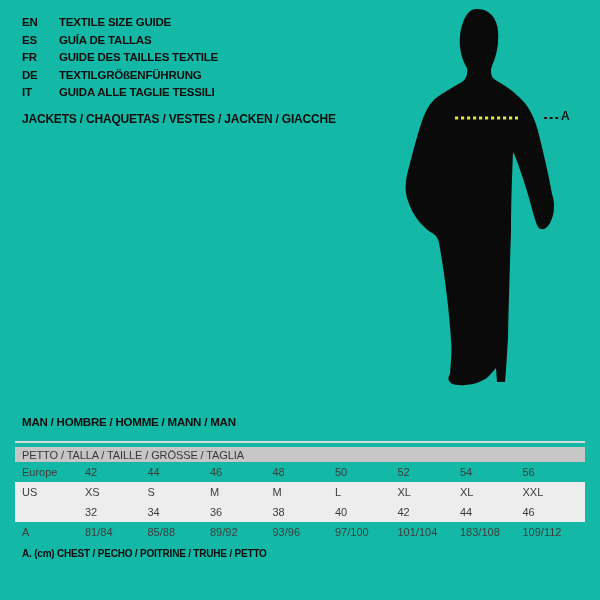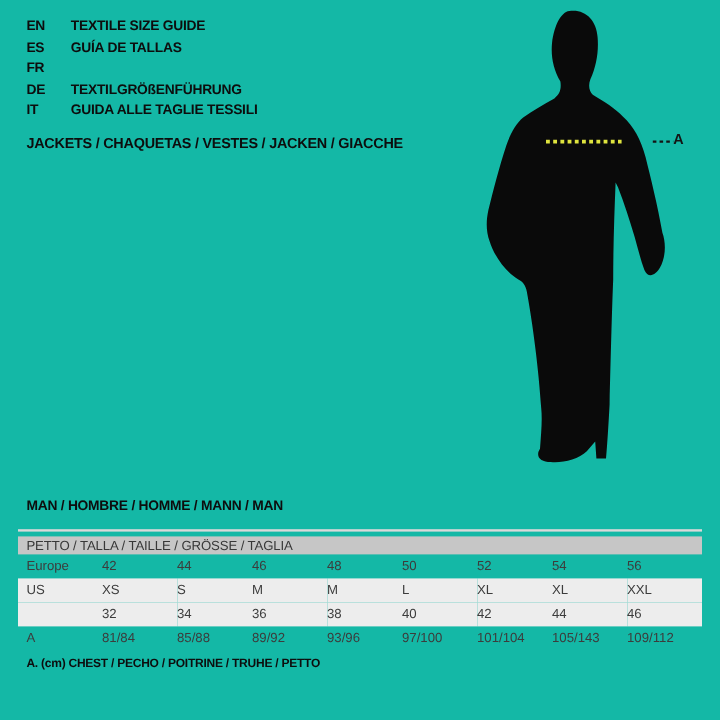--- a/index.html
+++ b/index.html
@@ -50,20 +50,21 @@
     <div class="lang-row">
       <span class="lang-code">EN</span>
       <span>TEXTILE SIZE GUIDE</span>
     </div>
     <div class="lang-row">
       <span class="lang-code">ES</span>
       <span>GUÍA DE TALLAS</span>
     </div>
     <div class="lang-row">
       <span class="lang-code">FR</span>
+      <span>GUIDE DES TAILLES TEXTILE</span>
     </div>
     <div class="lang-row">
       <span class="lang-code">DE</span>
       <span>TEXTILGRÖßENFÜHRUNG</span>
     </div>
     <div class="lang-row">
       <span class="lang-code">IT</span>
       <span>GUIDA ALLE TAGLIE TESSILI</span>
     </div>
   </div>
@@ -167,21 +168,21 @@
         <td class="val">46</td>
       </tr>
       <tr class="last">
         <td class="lbl">A</td>
         <td class="val">81/84</td>
         <td class="val">85/88</td>
         <td class="val">89/92</td>
         <td class="val">93/96</td>
         <td class="val">97/100</td>
         <td class="val">101/104</td>
-        <td class="val">105/143</td>
+        <td class="val">183/108</td>
         <td class="val">109/112</td>
       </tr>
     </tbody>
   </table>
 
   <div class="footnote">A. (cm) CHEST / PECHO / POITRINE / TRUHE / PETTO</div>
 
 </div>
 
 </body></html>

